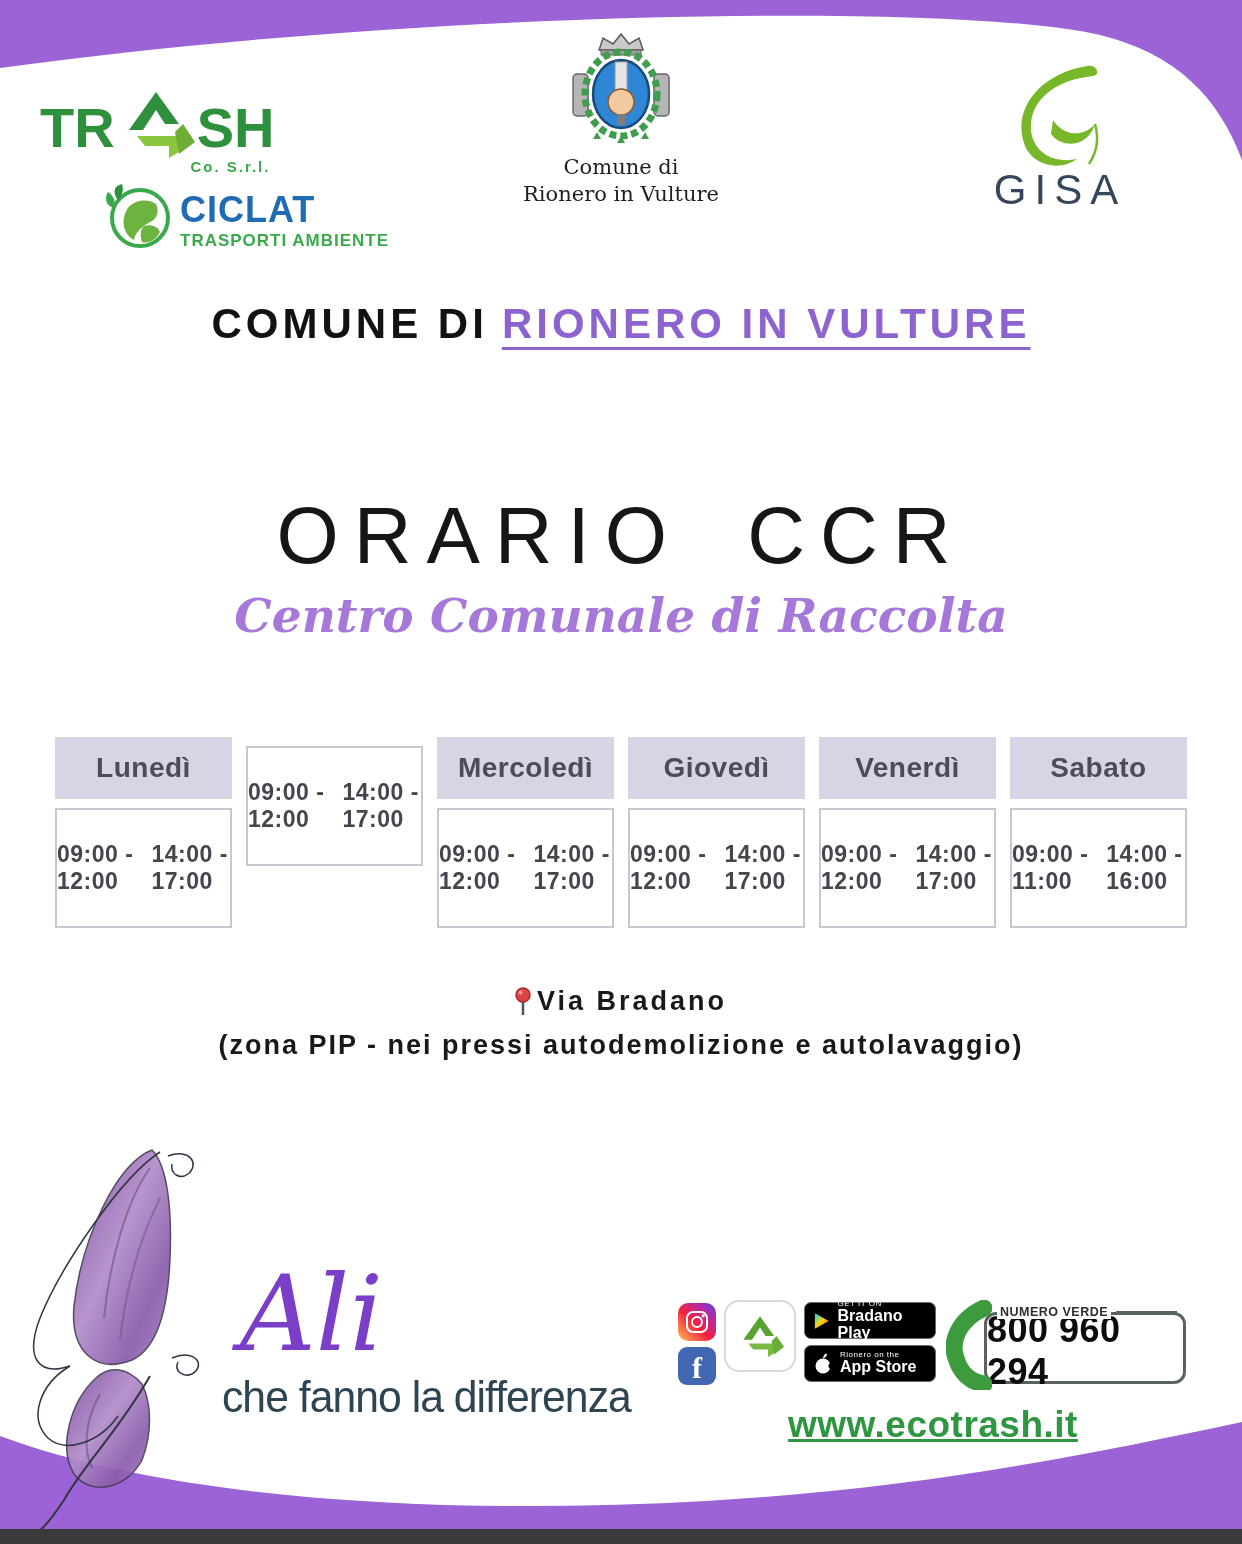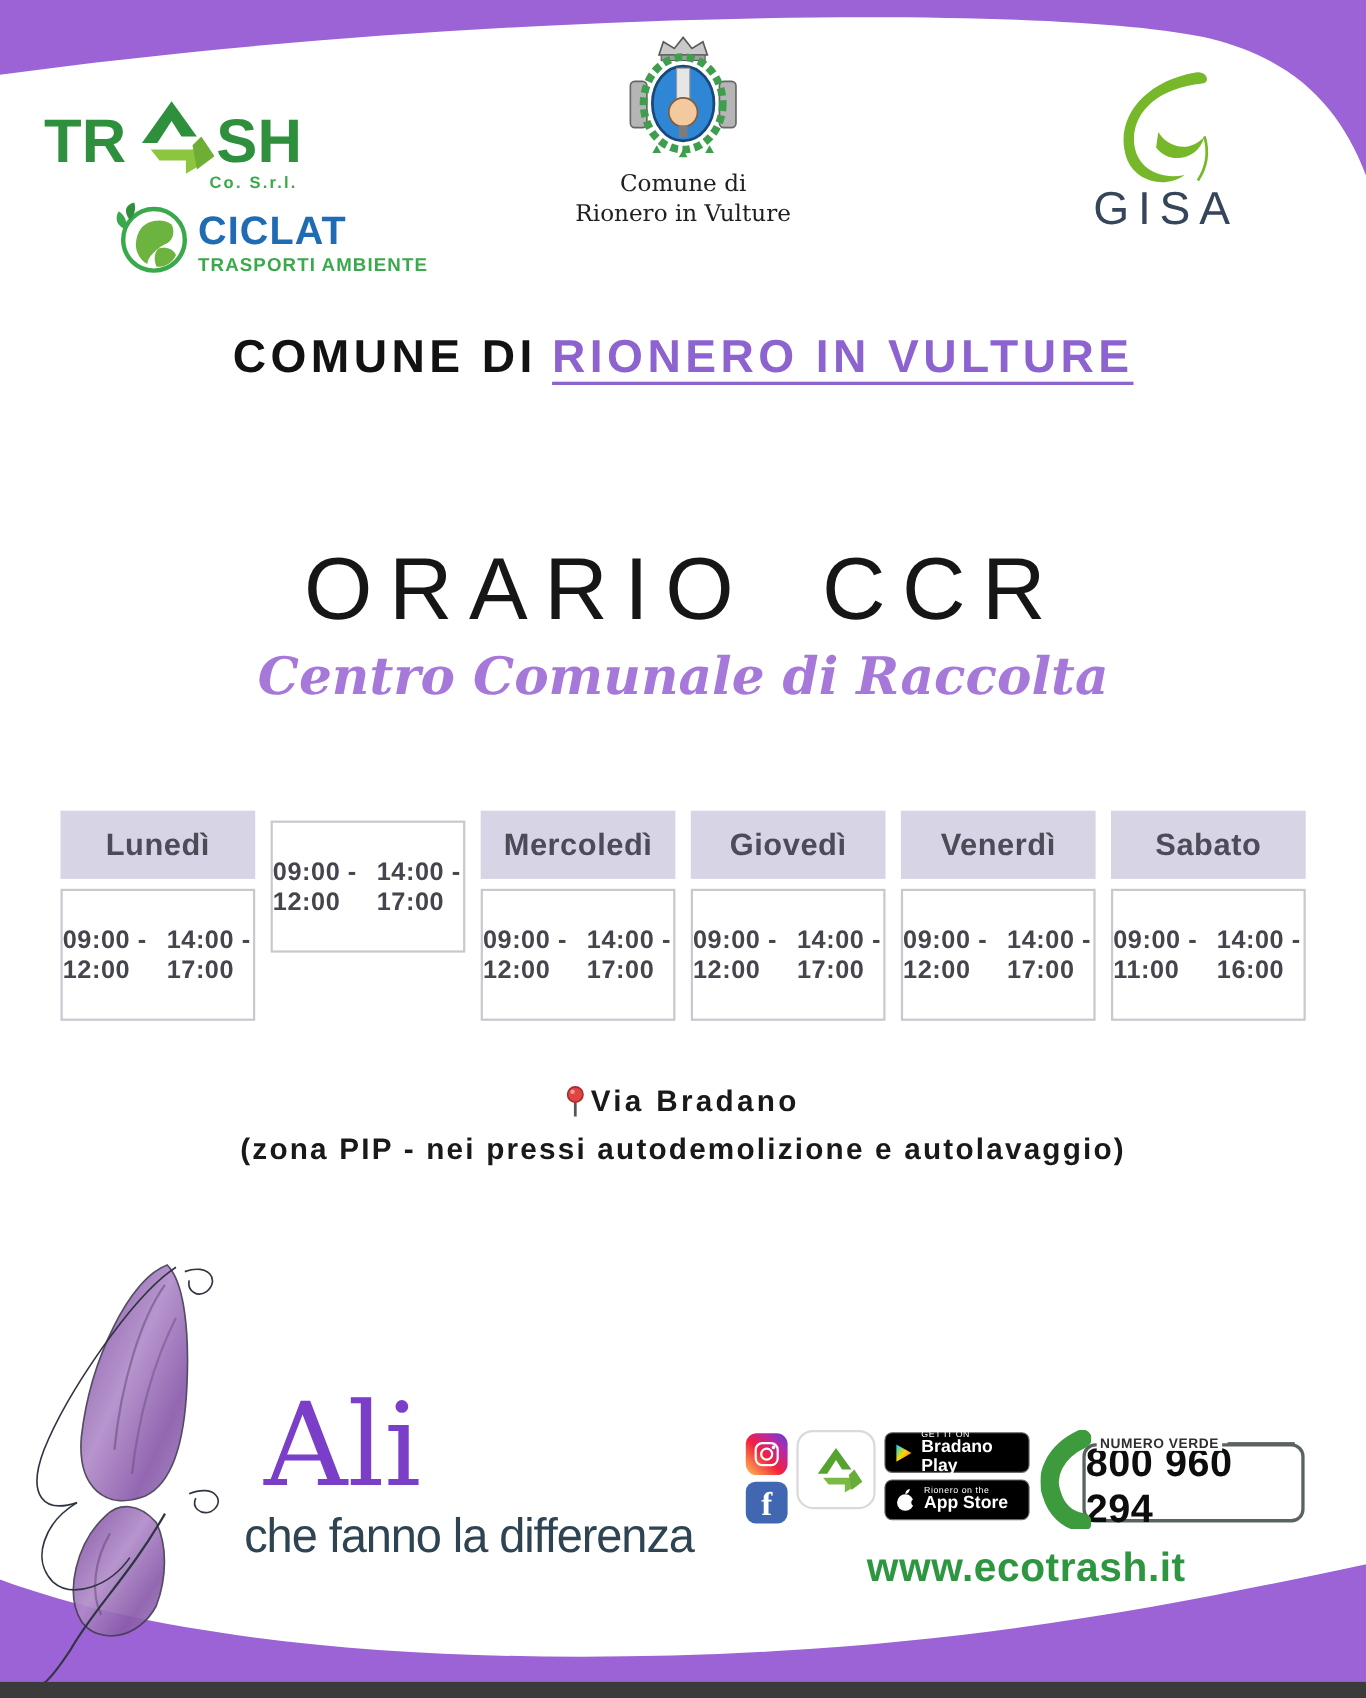--- a/index.html
+++ b/index.html
@@ -55,21 +55,21 @@
             font-size:23px;font-weight:800;color:#45454d;letter-spacing:.5px;}
 
   
   .loc1{left:0;top:986px;width:100%;text-align:center;font-size:27px;font-weight:800;
         letter-spacing:3px;color:#191919;z-index:3;display:flex;justify-content:center;align-items:center;gap:6px;}
   .loc2{left:0;top:1030px;width:100%;text-align:center;font-size:27px;font-weight:800;
         letter-spacing:2px;color:#191919;z-index:3;}
 
   
   .butterfly{left:0px;top:1108px;z-index:4;}
-  .ali{left:240px;top:1262px;font-family:"DejaVu Serif",serif;font-size:105px;
+  .ali{left:240px;top:1262px;font-family:"DejaVu Serif",serif;font-style:italic;font-size:105px;
        color:#7a3ec8;z-index:4;line-height:1;}
   .slogan-rest{left:222px;top:1372px;font-size:44px;font-weight:500;color:#2e4453;z-index:4;
        letter-spacing:-1px;transform:scaleX(.97);transform-origin:left;}
 
   
   .ig-btn{left:678px;top:1303px;width:38px;height:38px;border-radius:10px;z-index:4;
           background:linear-gradient(45deg,#fec053,#f2203e 45%,#b729a8 75%,#5342d6);
           display:flex;align-items:center;justify-content:center;cursor:pointer;}
   .fb-btn{left:678px;top:1347px;width:38px;height:38px;border-radius:9px;background:#4267b2;z-index:4;
           color:#fff;font-size:30px;font-weight:800;display:flex;align-items:flex-end;justify-content:center;
@@ -86,21 +86,21 @@
 
   
   .phone-icon{left:946px;top:1300px;z-index:5;}
   .nv-box{left:984px;top:1312px;width:196px;height:66px;border:3px solid #59655c;border-radius:12px;z-index:4;
           background:#fff;display:flex;align-items:center;justify-content:center;}
   .nv-label{position:absolute;top:-10px;left:10px;right:6px;display:flex;align-items:center;gap:5px;}
   .nv-label span{background:#fff;padding:0 3px;font-size:12.5px;font-weight:700;color:#2e2e2e;letter-spacing:.5px;white-space:nowrap;}
   .nv-line{flex:1;height:2.5px;background:#59655c;}
   .nv-number{font-size:36px;font-weight:800;color:#0d0d0d;letter-spacing:.5px;margin-top:6px;}
   .website{left:782px;top:1404px;width:302px;text-align:center;font-size:37px;font-weight:800;
-           color:#2e9641;letter-spacing:.5px;z-index:4;cursor:pointer;}
+           color:#2e9641;letter-spacing:.5px;z-index:4;cursor:pointer;text-decoration:underline;}
 </style>
 </head>
 <body>
 
 <div class="poster">
 
   <svg class="header-shape" viewBox="0 0 1242 310" preserveAspectRatio="none">
     <path d="M0,0 H1242 V160 C1218,96 1176,54 1100,35 C958,2 420,10 0,68 Z" fill="#9c63d6"></path>
   </svg>
 

